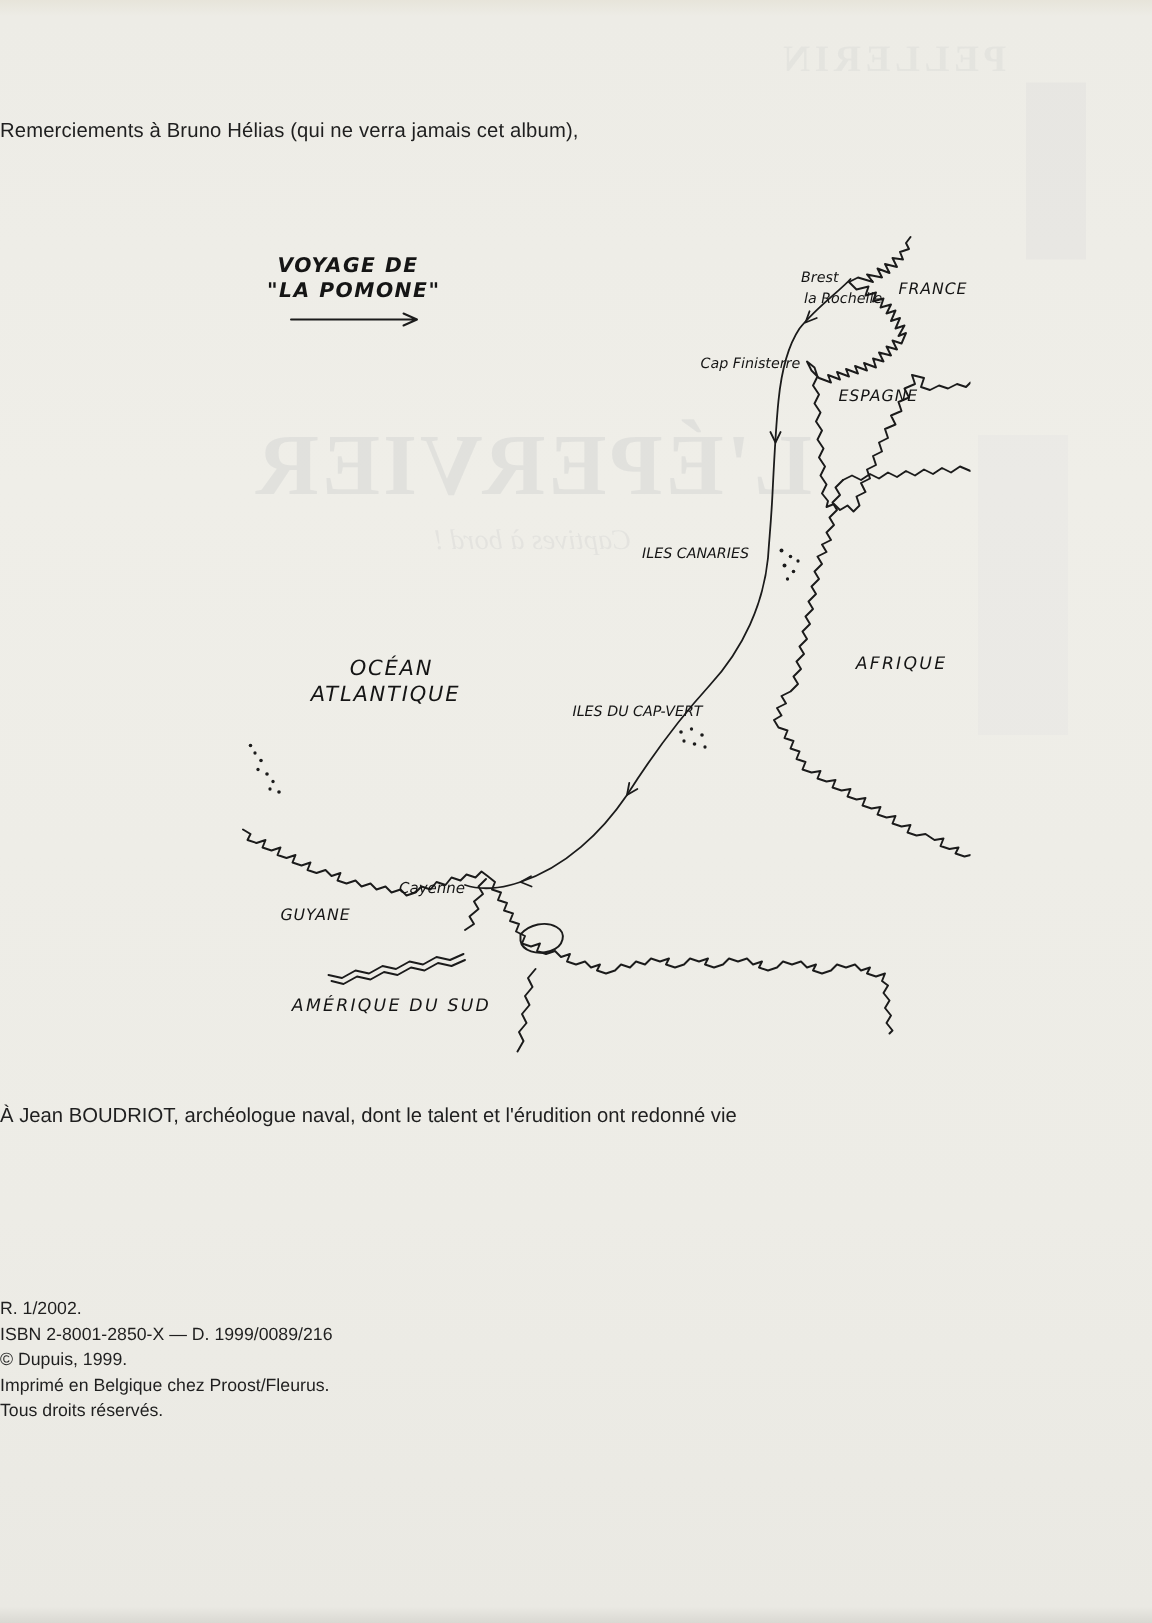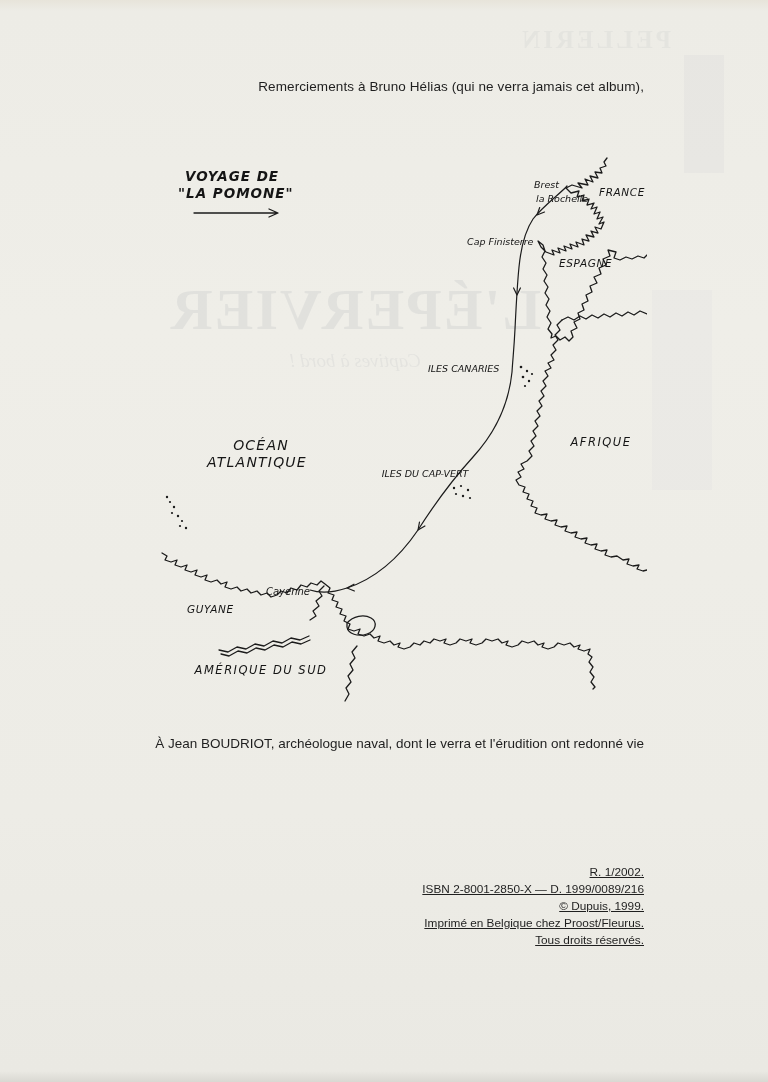--- a/index.html
+++ b/index.html
@@ -1,24 +1,24 @@
 <!DOCTYPE html>
 <html><head>
 <meta charset="utf-8">
 <style>
   html,body{margin:0;padding:0;}
   body{
     width:768px;height:1082px;position:relative;overflow:hidden;
     background:linear-gradient(180deg,#e7e4da 0%,#edece6 1%,#efeee8 30%,#edece6 75%,#eae9e3 99%,#d9d8d2 100%);
     font-family:"Liberation Sans",sans-serif;color:#1f1f1f;
   }
-  .center-text{position:absolute;left:0;width:644px;text-align:right;}
+  .center-text{position:absolute;left:0;width:644px;text-align:left;}
   #ack{top:77px;font-size:13.5px;line-height:19px;letter-spacing:.1px;}
   #dedication{top:734px;font-size:13.5px;line-height:19px;}
-  #imprint{top:864px;font-size:11.8px;line-height:17px;text-decoration:underline;}
+  #imprint{top:864px;font-size:11.8px;line-height:17px;}
   sup{font-size:.68em;}
   
   .st{position:absolute;transform:scaleX(-1);color:#5c6678;font-family:"Liberation Serif",serif;pointer-events:none;}
   #st-title{left:140px;top:276px;width:430px;text-align:center;font-size:58px;font-weight:bold;letter-spacing:2px;opacity:.085;}
   #st-subtitle{left:190px;top:350px;width:330px;text-align:center;font-size:19px;font-style:italic;opacity:.07;}
   #st-author{left:510px;top:26px;width:170px;text-align:center;font-size:25px;font-weight:bold;letter-spacing:3px;opacity:.055;}
   .st-band{position:absolute;background:#aeb2bc;pointer-events:none;}
   #band1{left:684px;top:55px;width:40px;height:118px;opacity:.09;}
   #band2{left:652px;top:290px;width:60px;height:200px;opacity:.05;}
   
@@ -108,21 +108,21 @@
   <text class="lbl-l" x="100" y="293" text-anchor="middle">OCÉAN</text>
   <text class="lbl-l" x="96" y="310" text-anchor="middle">ATLANTIQUE</text>
   <text class="lbl-m" x="440" y="289" text-anchor="middle" style="font-size:11.5px;letter-spacing:1.5px;">AFRIQUE</text>
   <text class="lbl-s" x="264" y="320" text-anchor="middle">ILES DU CAP-VERT</text>
   <text class="lbl-s" x="105" y="438" style="font-size:10px;">Cayenne</text>
   <text class="lbl-m" x="26" y="456">GUYANE</text>
   <text class="lbl-m" x="100" y="517" text-anchor="middle" style="font-size:11.5px;letter-spacing:1.5px;">AMÉRIQUE DU SUD</text>
 </svg>
 
 <div class="center-text" id="dedication">
-  <div>À Jean BOUDRIOT, archéologue naval, dont le verra et l'érudition ont redonné vie</div>
+  <div>À Jean BOUDRIOT, archéologue naval, dont le talent et l'érudition ont redonné vie</div>
 </div>
 
 <div class="center-text" id="imprint">
   <div>R. 1/2002.</div>
   <div>ISBN 2-8001-2850-X — D. 1999/0089/216</div>
   <div>© Dupuis, 1999.</div>
   <div>Imprimé en Belgique chez Proost/Fleurus.</div>
   <div>Tous droits réservés.</div>
 </div>
 

